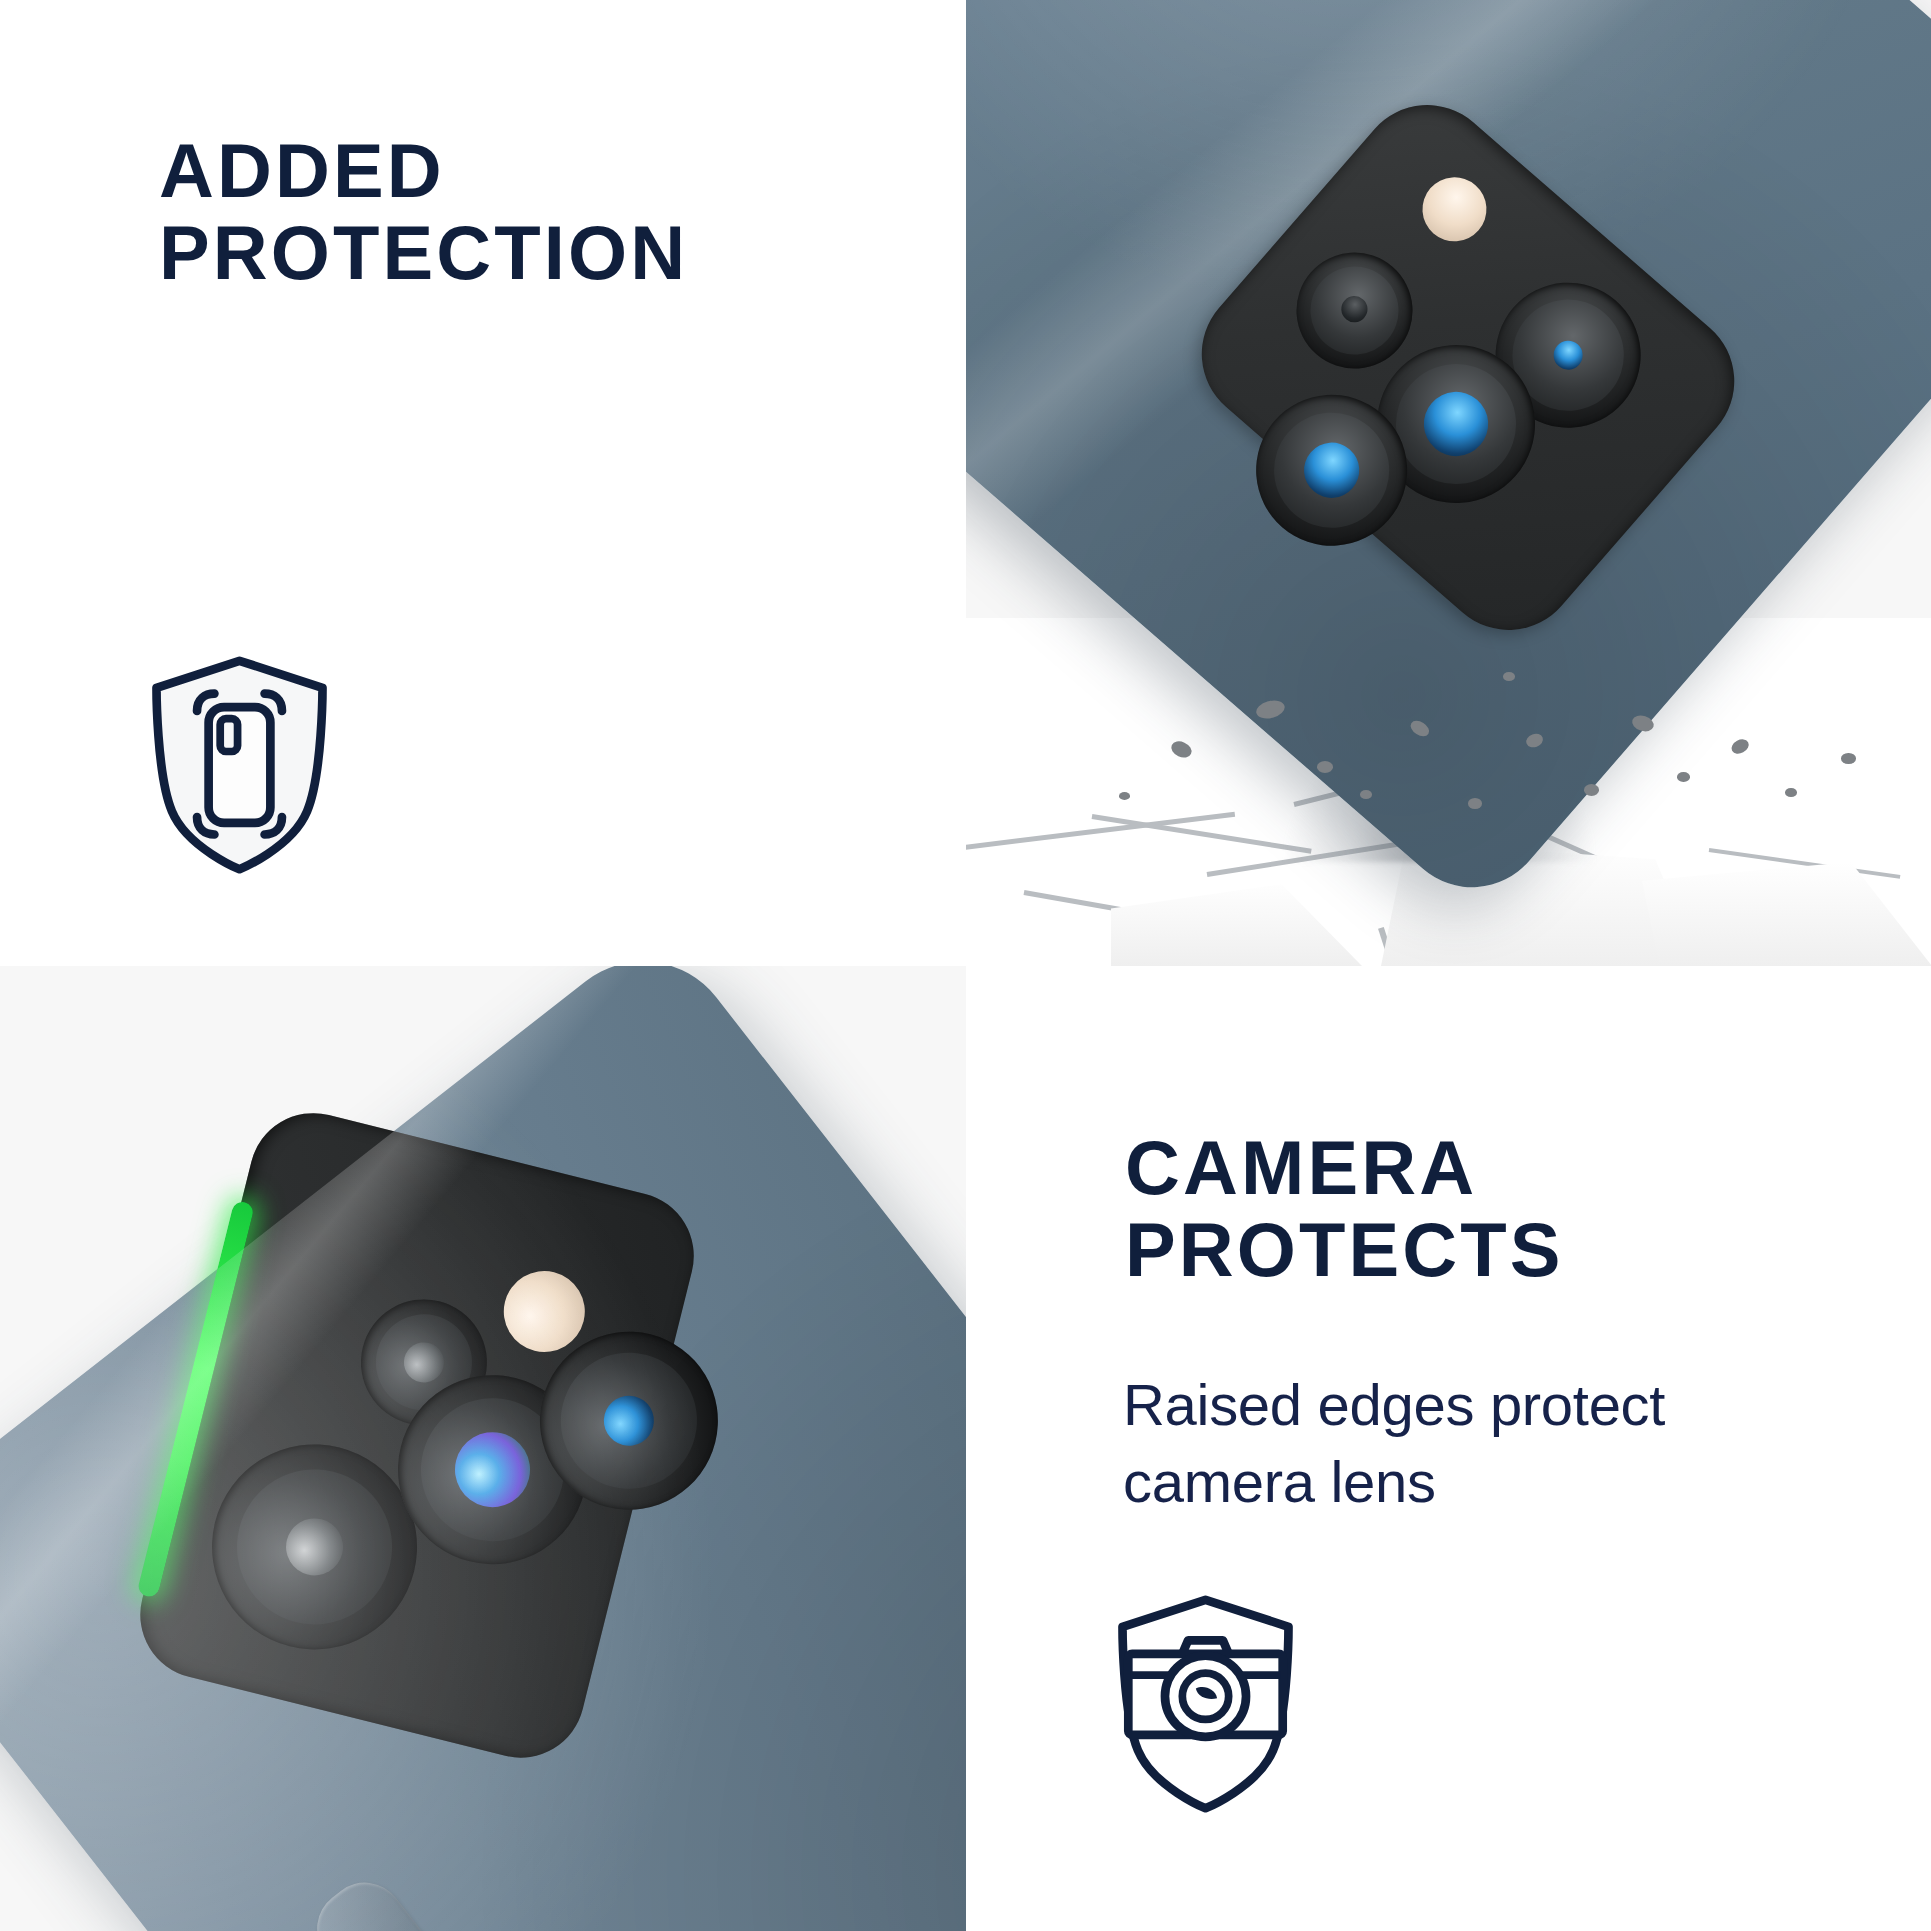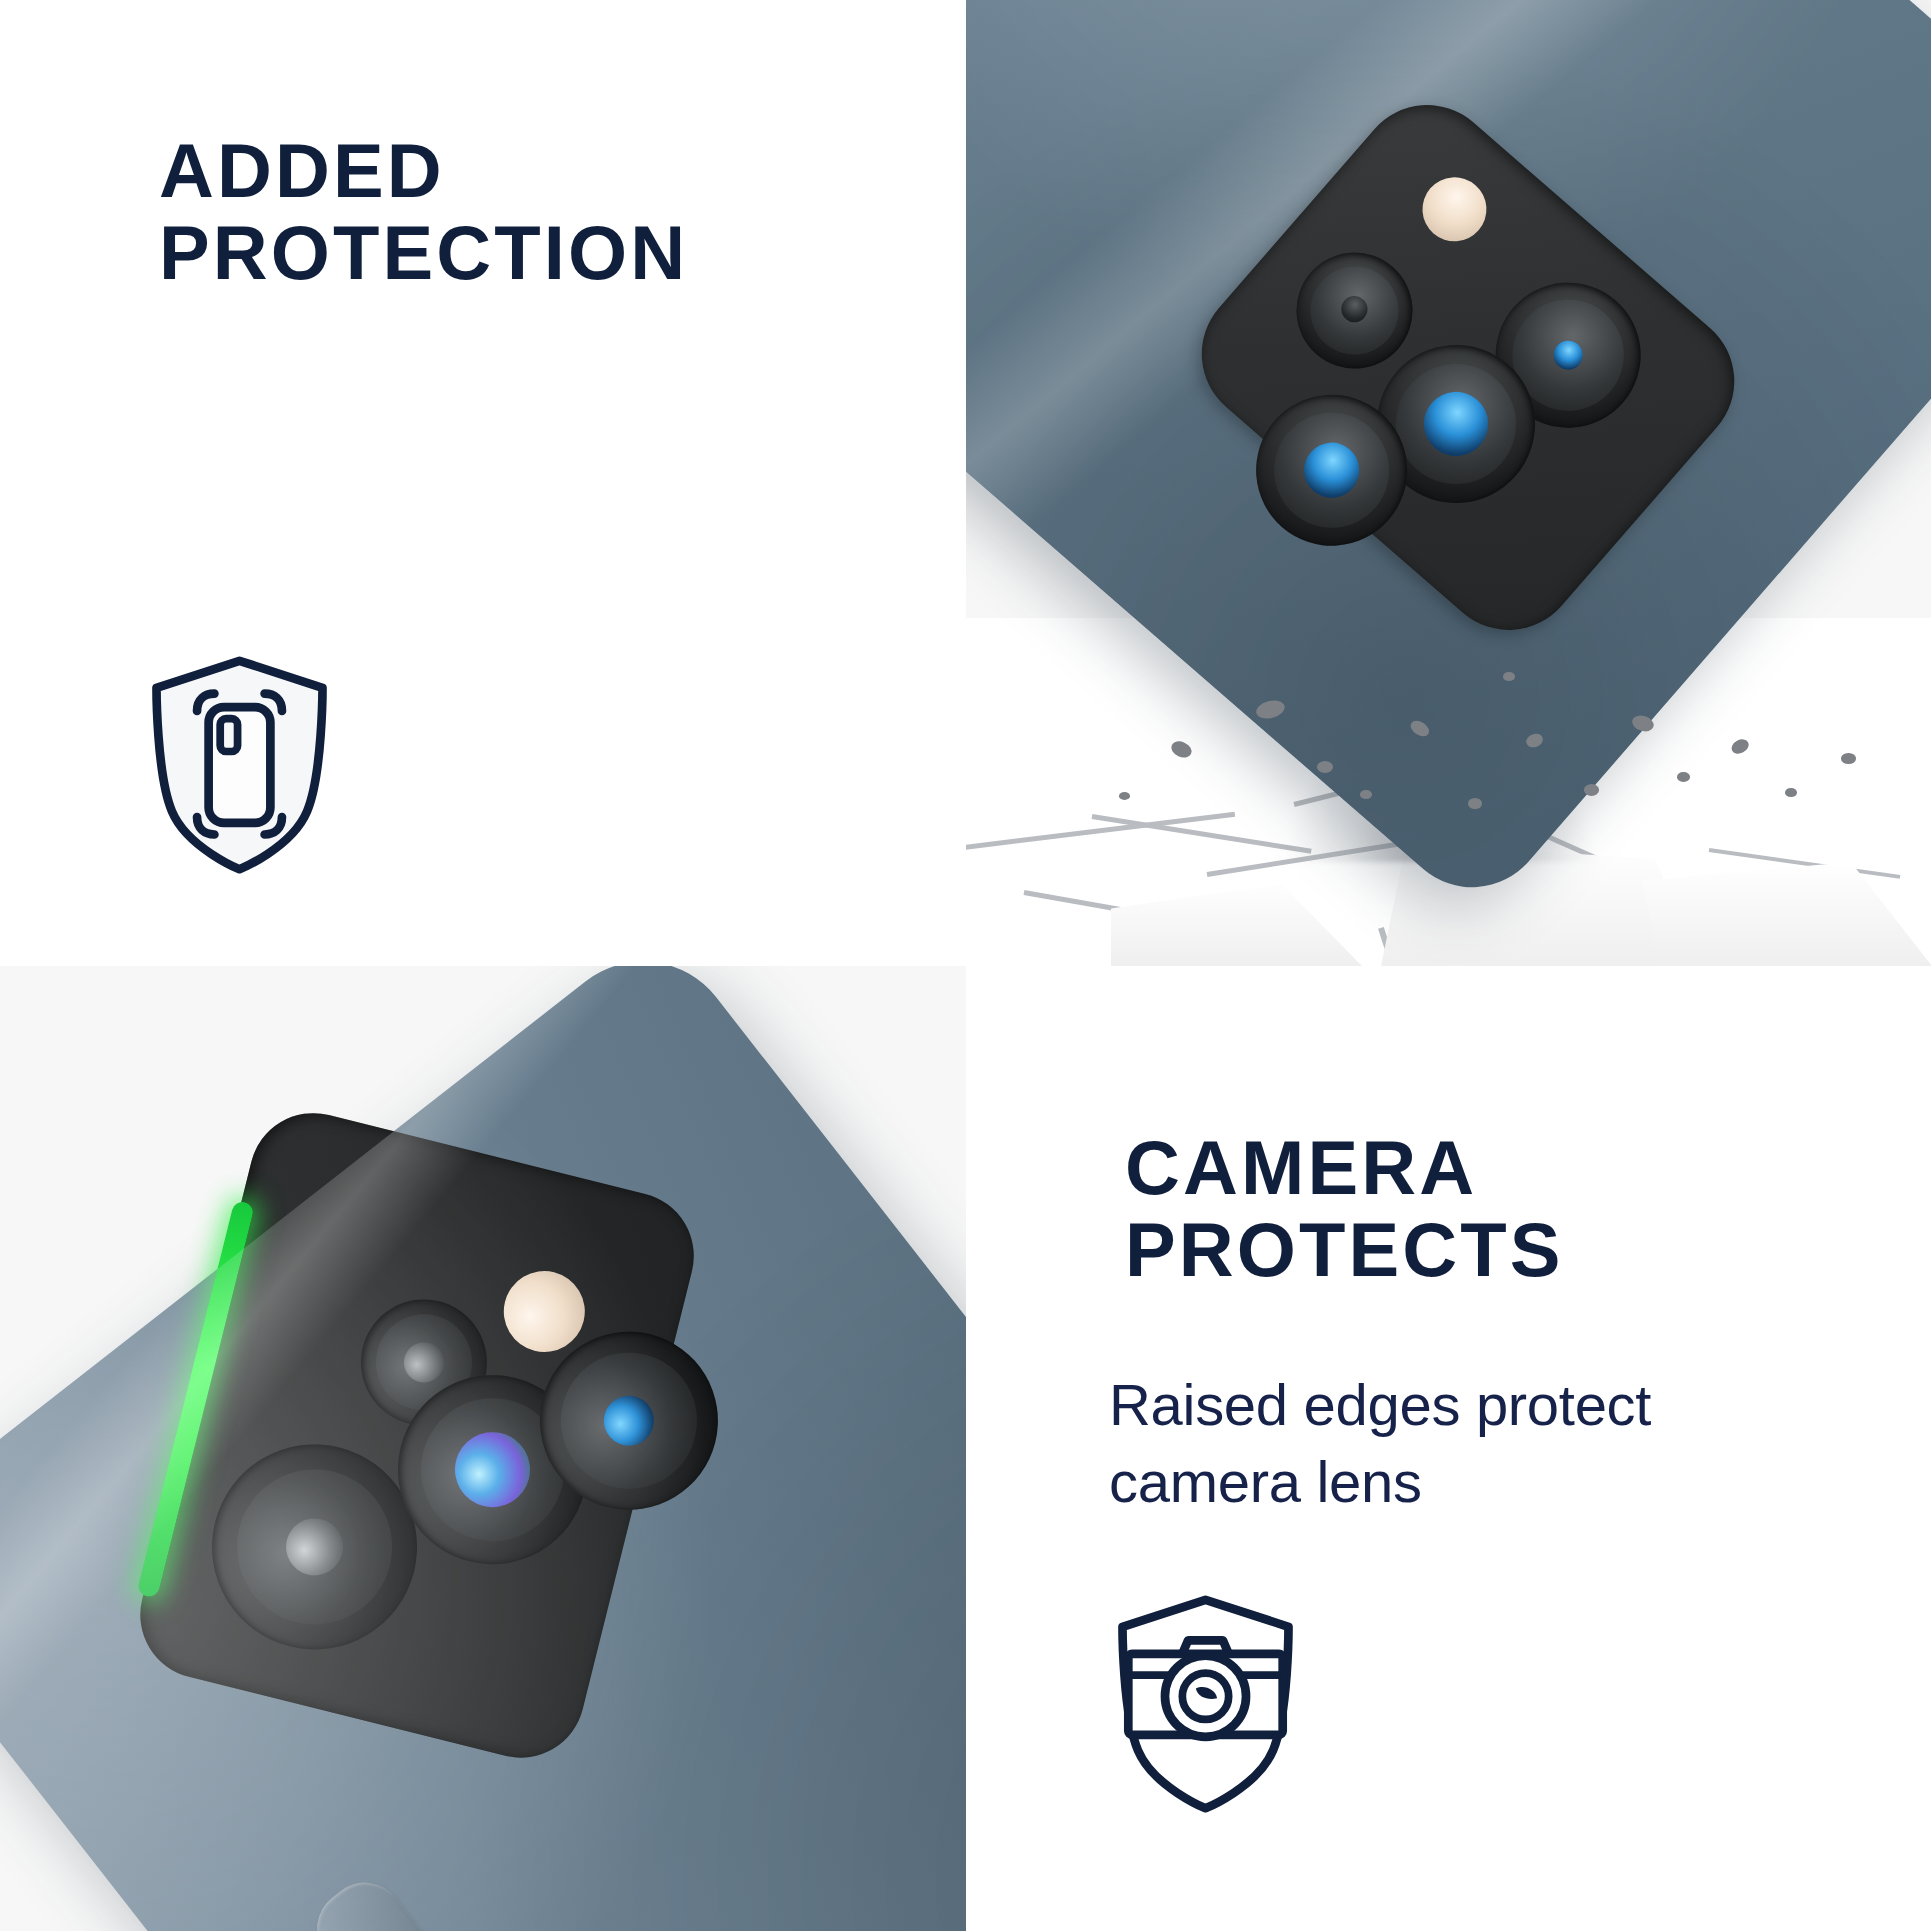--- a/index.html
+++ b/index.html
@@ -379,21 +379,21 @@
       <div class="bl-ridge"></div>
     </div>
   </div>
 
   <div class="cell cell-text">
     <div class="text-inner" style="top:145px;">
       <h1 class="headline">
         <span class="hl-line">CAMERA</span>
         <span class="hl-line">PROTECTS</span>
       </h1>
-      <p class="subcopy" style="max-width:734px;">Raised edges protect camera lens</p>
+      <p class="subcopy" style="max-width:734px;margin-left:14px;">Raised edges protect camera lens</p>
     </div>
 
     <div class="icon-wrap icon-br">
       <svg width="193" height="224" viewBox="0 0 200 232" fill="none">
         <path d="M100 8 L186 36 C186 36 186 126 170 164 C154 202 100 224 100 224 C100 224 46 202 30 164 C14 126 14 36 14 36 Z" fill="#ffffff" stroke="#101f3c" stroke-width="9" stroke-linejoin="round"></path>
         <path d="M76 64 L82 50 L118 50 L124 64" fill="none" stroke="#101f3c" stroke-width="9" stroke-linejoin="round"></path>
         <rect x="20" y="64" width="160" height="84" rx="4" fill="#ffffff" stroke="#101f3c" stroke-width="9"></rect>
         <line x1="22" y1="86" x2="178" y2="86" stroke="#101f3c" stroke-width="8"></line>
         <circle cx="100" cy="108" r="42" fill="#ffffff" stroke="#101f3c" stroke-width="9"></circle>
         <circle cx="100" cy="108" r="24" fill="none" stroke="#101f3c" stroke-width="8"></circle>

